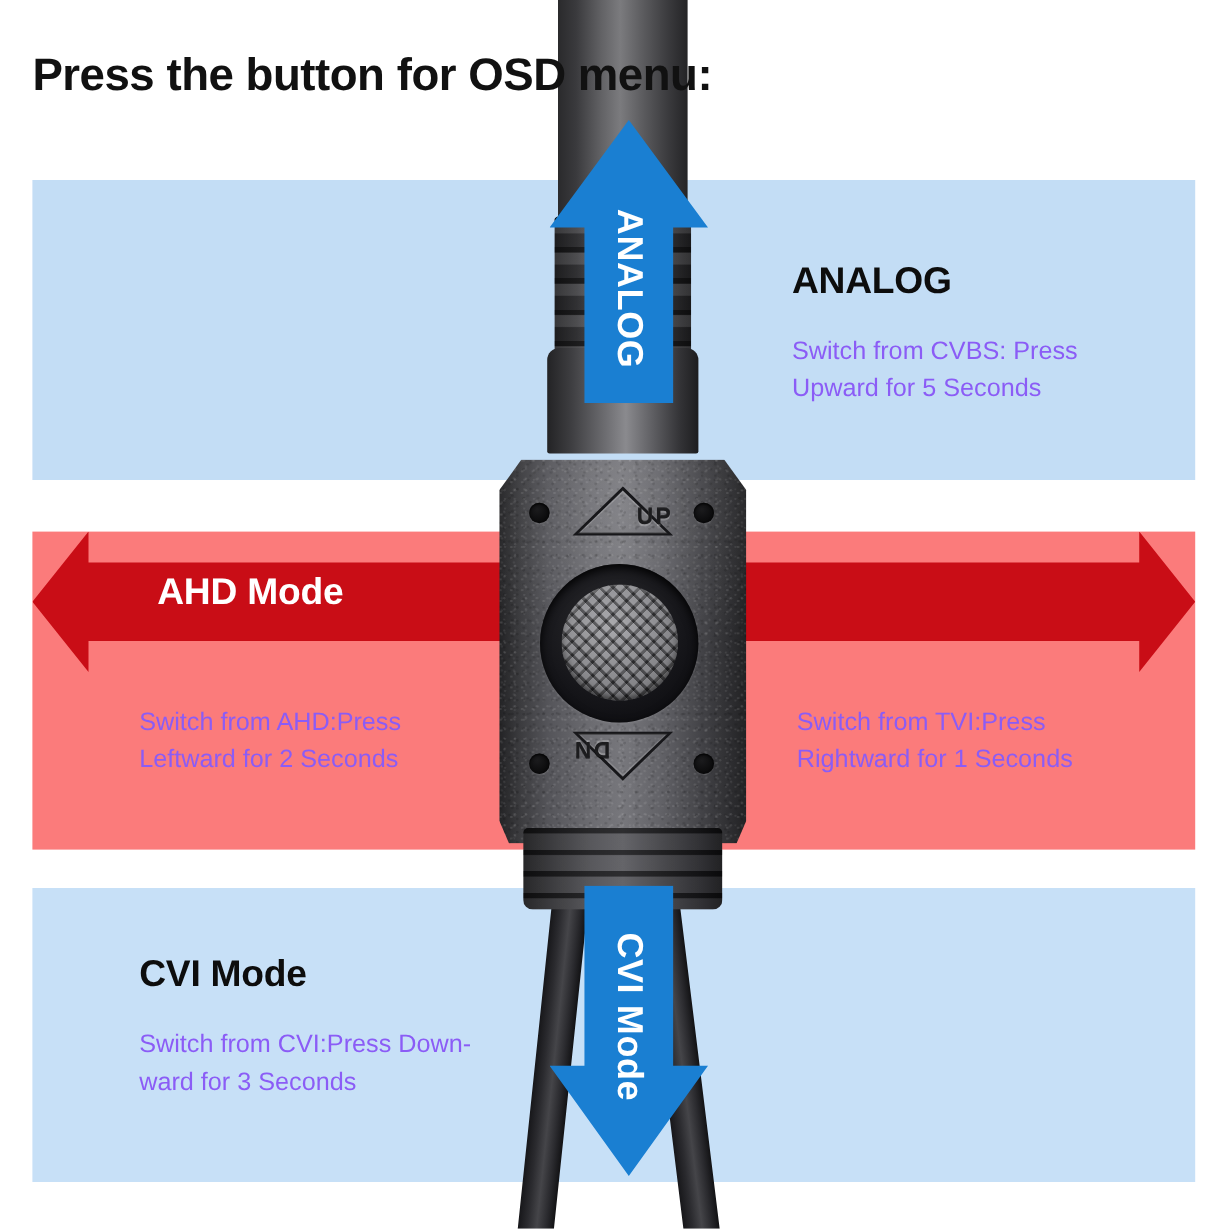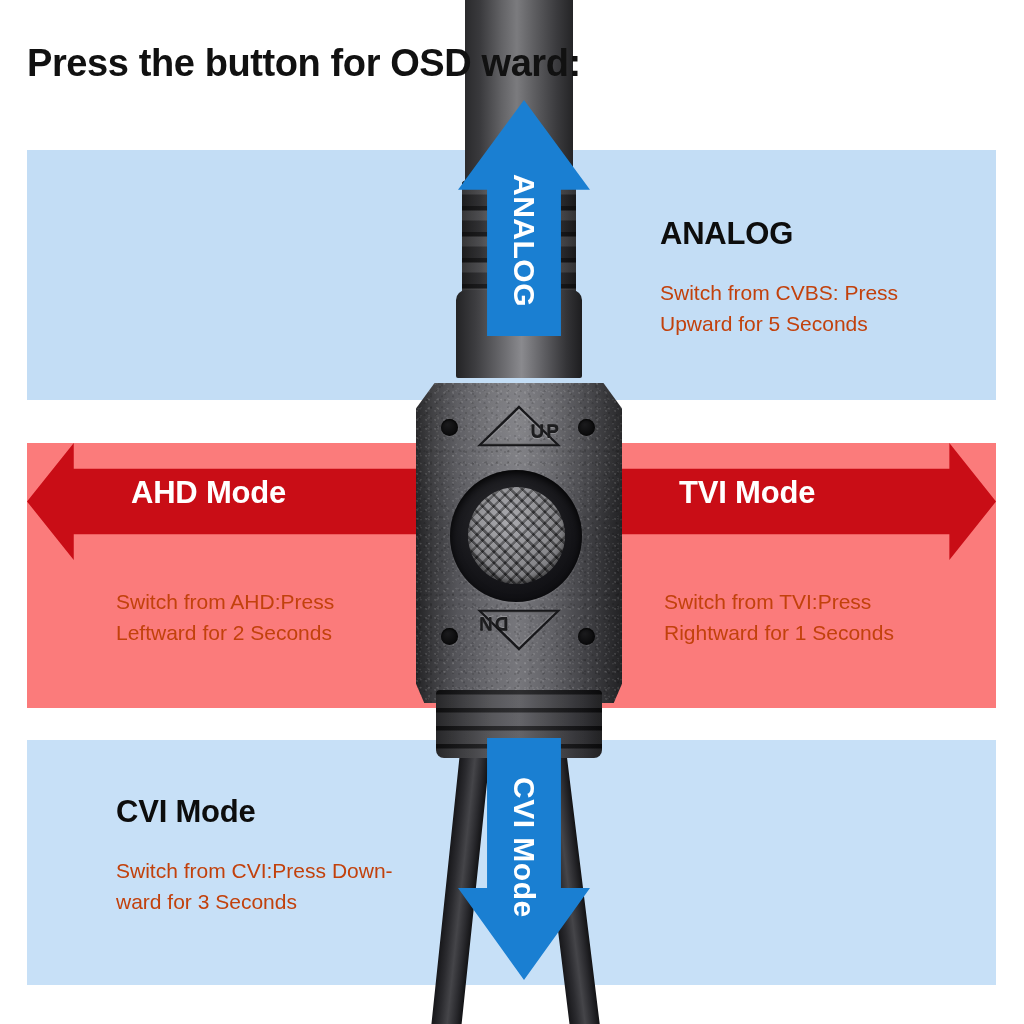--- a/index.html
+++ b/index.html
@@ -56,21 +56,21 @@
     font-size: 31px;
     font-weight: bold;
     color: #0d0d0d;
     letter-spacing: -0.2px;
     white-space: nowrap;
   }
   .blk-body {
     position: absolute;
     font-size: 21px;
     line-height: 31px;
-    color: #c2410c;
+    color: #8b5cf6;
     white-space: pre-line;
   }
 
   #analog-head { left: 660px; top: 216px; }
   #analog-body { left: 660px; top: 277px; }
 
   #ahd-body  { left: 116px; top: 586px; }
   #tvi-body  { left: 664px; top: 586px; }
 
   #cvi-head  { left: 116px; top: 794px; }
@@ -350,28 +350,27 @@
   <div id="cable-l"></div>
   <div id="cable-r"></div>
   <div id="collar"></div>
 
   <div class="blue-arrow" id="blue-up"></div>
   <div class="blue-label" id="blue-up-label">ANALOG</div>
 
   <div class="blue-arrow" id="blue-down"></div>
   <div class="blue-label" id="blue-down-label">CVI Mode</div>
 
-  <div id="title">Press the button for OSD ward:</div>
+  <div id="title">Press the button for OSD menu:</div>
 
   <div class="blk-head" id="analog-head">ANALOG</div>
   <div class="blk-body" id="analog-body">Switch from CVBS: Press
 Upward for 5 Seconds</div>
 
   <div class="red-label" id="ahd-head">AHD Mode</div>
-  <div class="red-label" id="tvi-head">TVI Mode</div>
 
   <div class="blk-body" id="ahd-body">Switch from AHD:Press
 Leftward for 2 Seconds</div>
   <div class="blk-body" id="tvi-body">Switch from TVI:Press
 Rightward for 1 Seconds</div>
 
   <div class="blk-head" id="cvi-head">CVI Mode</div>
   <div class="blk-body" id="cvi-body">Switch from CVI:Press Down-
 ward for 3 Seconds</div>
 

